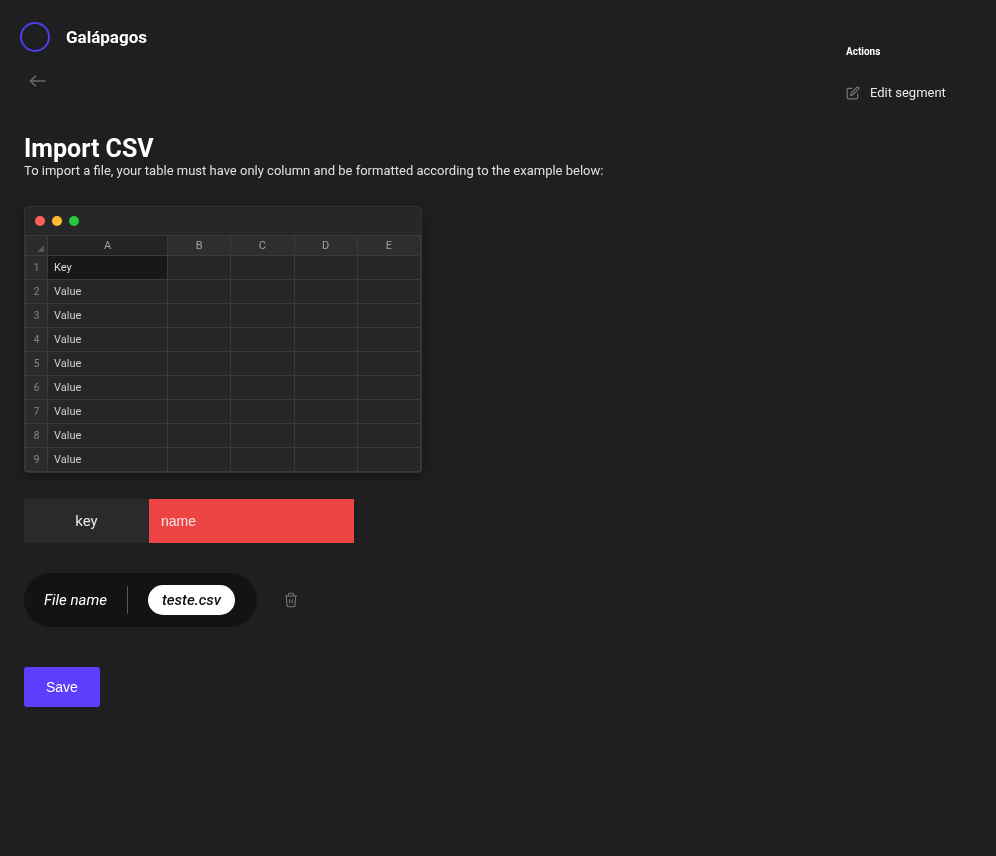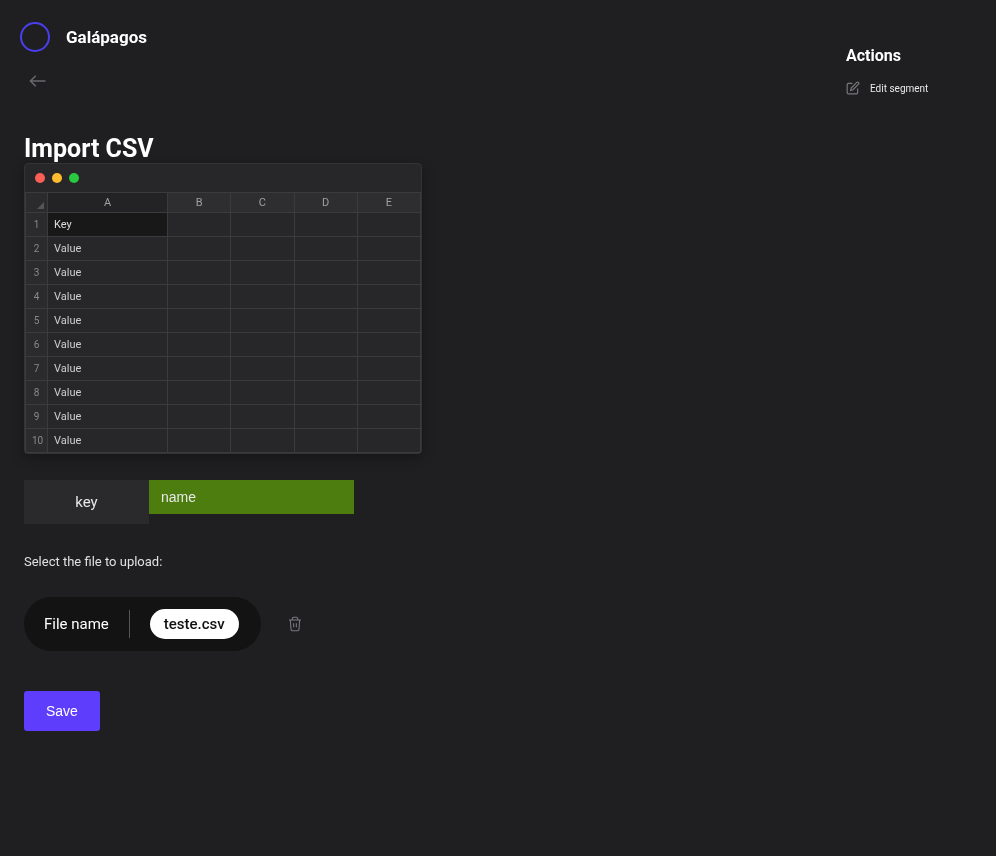--- a/index.html
+++ b/index.html
@@ -30,29 +30,29 @@
       color: #fff;
     }
     .actions-panel {
       position: absolute;
       top: 46px;
       right: 30px;
       width: 120px;
     }
     .actions-title {
       font-weight: 700;
-      font-size: 16px;
-      color: #fff;
-      margin-bottom: 16px;
+      font-size: 10px;
+      color: #fff;
+      margin-bottom: 28px;
     }
     .action-item {
       display: flex;
       align-items: center;
       gap: 10px;
-      font-size: 10px;
+      font-size: 13px;
       color: #e8e8e8;
       cursor: pointer;
     }
     .edit-icon {
       width: 14px;
       height: 14px;
       stroke: #7a7a7e;
       stroke-width: 2;
       fill: none;
     }
@@ -150,33 +150,34 @@
       background: #2a2a2c;
       color: #e8e8e8;
       font-size: 15px;
       display: flex;
       align-items: center;
       justify-content: center;
       height: 44px;
     }
     .kv-value {
       flex: 0 0 204px;
-      background: #4d7c0f;
+      background: #ef4444;
       border: none;
       outline: none;
       color: #e8e8e8;
       font-size: 14px;
       padding: 0 12px;
-      height: 34px;
+      height: 44px;
     }
     .file-pill-row {
       display: flex;
       align-items: center;
       gap: 26px;
       margin-bottom: 40px;
+      font-style: italic;
     }
     .file-pill {
       display: flex;
       align-items: center;
       background: #131314;
       border-radius: 28px;
       height: 54px;
       padding: 0 22px 0 20px;
       gap: 20px;
     }
@@ -237,20 +238,21 @@
 <div class="back-arrow">
   <svg viewBox="0 0 24 24">
     <line x1="22" y1="12" x2="2" y2="12"></line>
     <polyline points="9 19 2 12 9 5"></polyline>
   </svg>
 </div>
 
 <div class="main">
   <h1 class="page-title">Import CSV</h1>
 
+  <p class="instruction">To import a file, your table must have only column and be formatted according to the example below:</p>
 
   <div class="spreadsheet">
     <div class="traffic-lights">
       <div class="tl red"></div>
       <div class="tl yellow"></div>
       <div class="tl green"></div>
     </div>
     <table class="sheet-table">
       <colgroup>
         <col style="width:22px">
@@ -336,39 +338,30 @@
             <td></td>
           </tr>
           <tr>
             <td class="rownum">9</td>
             <td class="cell-a">Value</td>
             <td></td>
             <td></td>
             <td></td>
             <td></td>
           </tr>
-          <tr>
-            <td class="rownum">10</td>
-            <td class="cell-a">Value</td>
-            <td></td>
-            <td></td>
-            <td></td>
-            <td></td>
-          </tr>
         </tbody>
     </table>
   </div>
 
 
   <div class="kv-row">
     <div class="kv-key">key</div>
     <input class="kv-value" type="text" value="name" style="">
   </div>
 
-  <p class="instruction">Select the file to upload:</p>
 
   <div class="file-pill-row">
     <div class="file-pill">
       <span class="file-pill-label">File name</span>
       <div class="file-pill-divider"></div>
       <span class="file-chip">teste.csv</span>
     </div>
     <svg class="trash-icon" viewBox="0 0 24 24">
       <polyline points="3 6 5 6 21 6"></polyline>
       <path d="M19 6l-1 14a2 2 0 0 1-2 2H8a2 2 0 0 1-2-2L5 6"></path>

